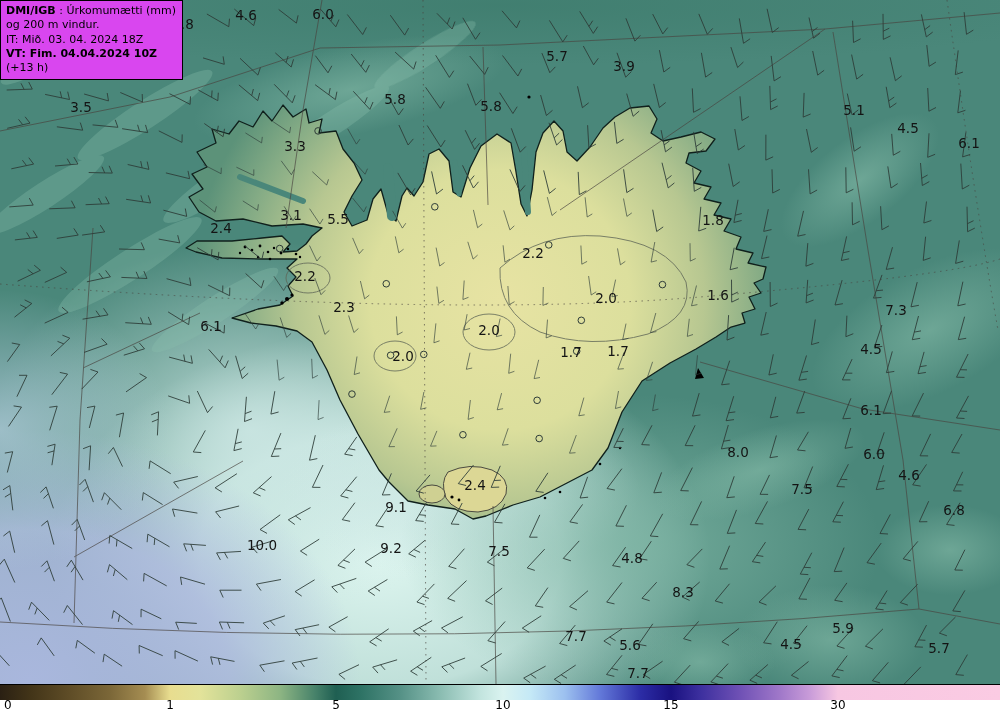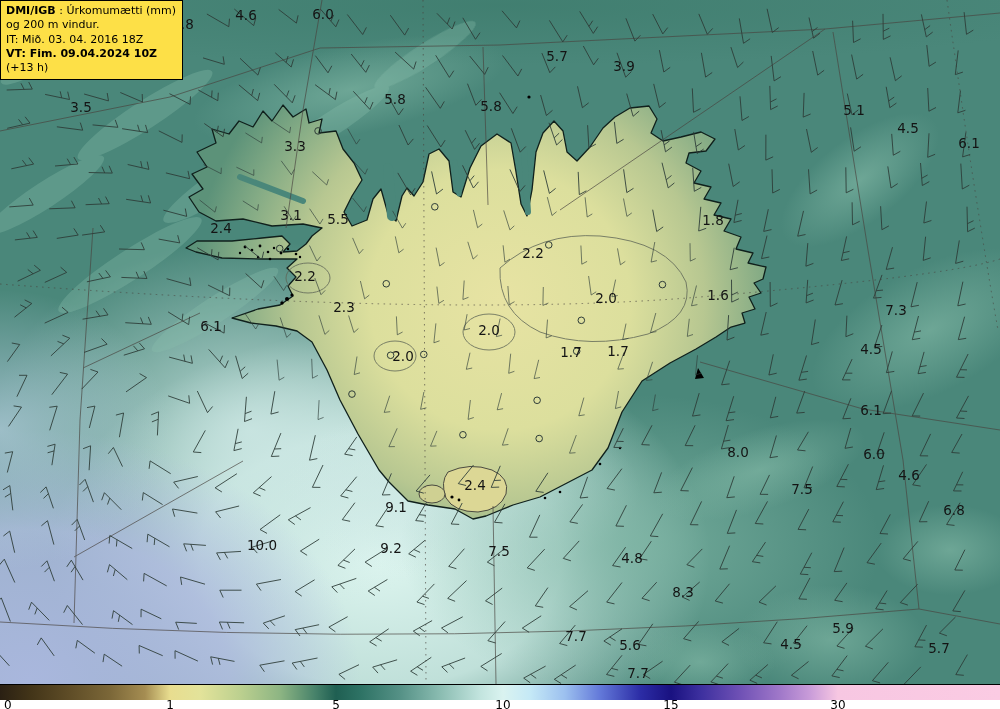--- a/index.html
+++ b/index.html
@@ -1,19 +1,19 @@
 <!DOCTYPE html>
 <html><head>
 <meta charset="utf-8">
 <style>
   html,body{margin:0;padding:0;background:#222;}
   .stage{position:relative;width:1000px;height:709px;overflow:hidden;background:#4a877a;
          font-family:"DejaVu Sans","Liberation Sans",sans-serif;}
   svg{display:block;}
-  .infobox{position:absolute;left:0;top:0;width:171px;background:#fde047;border:1px solid #000;
+  .infobox{position:absolute;left:0;top:0;width:171px;background:#d946ef;border:1px solid #000;
            padding:3px 5px 4px 5px;font-size:11px;line-height:1.3;color:#000;z-index:5;}
   .infobox b{font-weight:bold;}
   .colorbar-wrap{position:absolute;left:0;top:684px;width:1000px;height:25px;background:#fff;
                  border-top:1px solid #000;z-index:4;}
   .colorbar{position:absolute;left:0;top:0;width:1000px;height:15px;}
   .cbticks{position:absolute;left:0;top:15px;width:1000px;height:10px;}
   .cbticks span{position:absolute;top:-2px;font-size:12px;color:#000;transform:translateX(-50%);}
   .cbticks span.first{transform:none;}
   .maplabel{fill:#141414;font-size:13.5px;font-family:"DejaVu Sans","Liberation Sans",sans-serif;}
 </style>
@@ -688,22 +688,22 @@
         <text x="630" y="650" text-anchor="middle" class="maplabel">5.6</text>
         <text x="791" y="649" text-anchor="middle" class="maplabel">4.5</text>
         <text x="939" y="653" text-anchor="middle" class="maplabel">5.7</text>
         <text x="638" y="678" text-anchor="middle" class="maplabel">7.7</text>
       </g>
   </svg>
 
   <div class="infobox">
     <div><b>DMI/IGB</b><span> : Úrkomumætti (mm)</span></div>
     <div>og 200 m vindur.</div>
-    <div>IT: Mið. 03. 04. 2016 18Z</div>
-    <div><b>VT: Fim. 09.04.2024 10Z</b><span> (+13 h)</span></div>
+    <div>IT: Mið. 03. 04. 2024 18Z</div>
+    <div><b>VT: Fim. 04.04.2024 10Z</b><span> (+13 h)</span></div>
   </div>
 
   <div class="colorbar-wrap">
     <div class="colorbar" id="cbar" style="background: linear-gradient(to right, rgb(42, 32, 19) 0%, rgb(66, 52, 24) 3%, rgb(95, 77, 39) 7%, rgb(123, 103, 56) 11%, rgb(165, 141, 82) 14.5%, rgb(232, 221, 143) 17%, rgb(227, 227, 154) 20%, rgb(188, 208, 143) 24%, rgb(141, 181, 131) 28%, rgb(71, 130, 106) 31.5%, rgb(31, 95, 82) 33.6%, rgb(45, 114, 100) 36%, rgb(85, 145, 134) 40%, rgb(138, 188, 177) 44%, rgb(194, 228, 222) 48%, rgb(218, 243, 240) 50.3%, rgb(197, 233, 246) 53%, rgb(156, 192, 239) 56.5%, rgb(99, 121, 217) 60%, rgb(44, 45, 166) 64%, rgb(25, 17, 128) 67.1%, rgb(60, 47, 158) 70%, rgb(111, 81, 181) 74%, rgb(160, 120, 201) 78%, rgb(201, 156, 217) 81%, rgb(247, 199, 226) 83.8%, rgb(251, 203, 227) 100%);"></div>
     <div class="cbticks" id="cbticks">
         <span class="first" style="left: 0.4%;">0</span>
         <span style="left: 17%;">1</span>
         <span style="left: 33.6%;">5</span>
         <span style="left: 50.3%;">10</span>
         <span style="left: 67.1%;">15</span>

